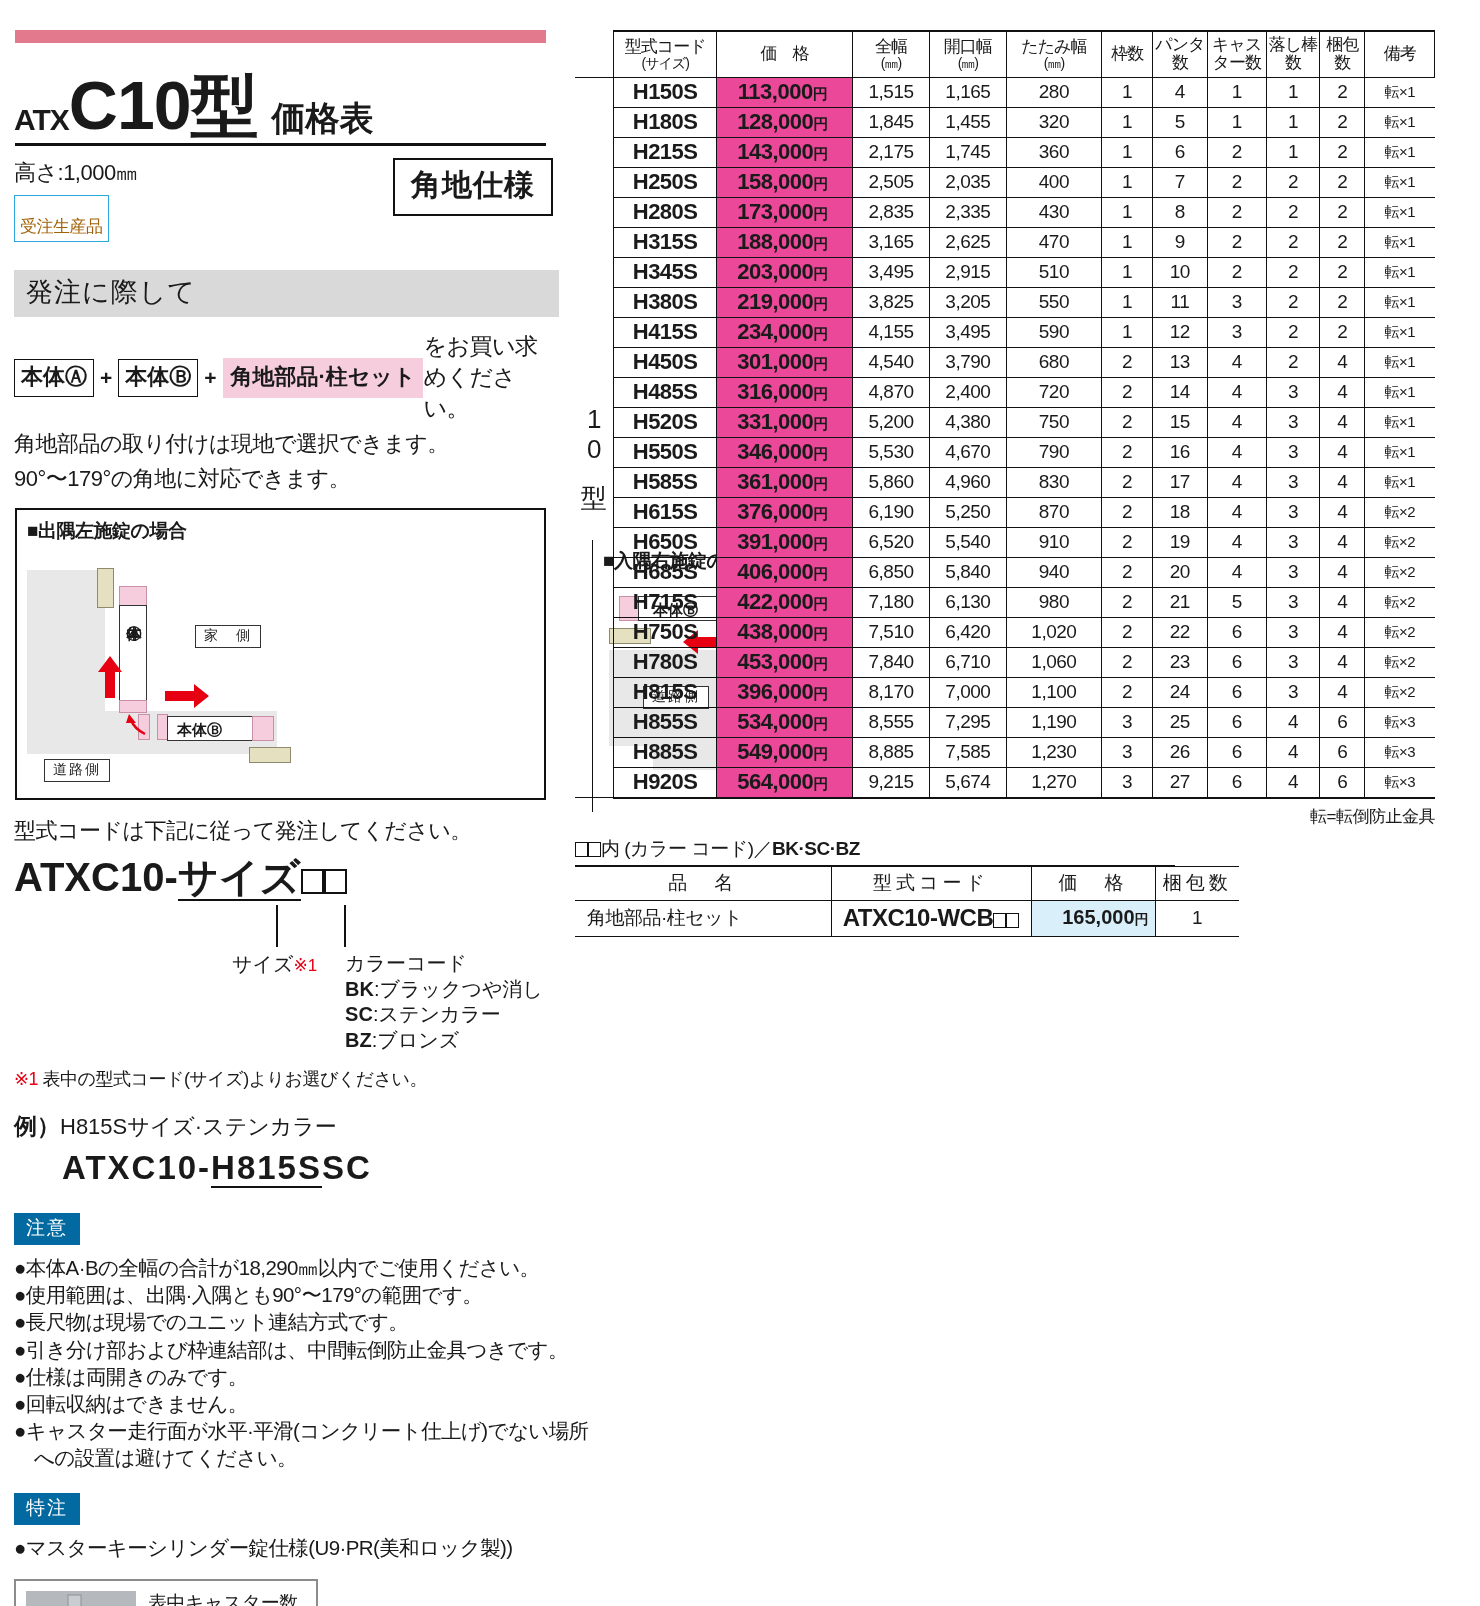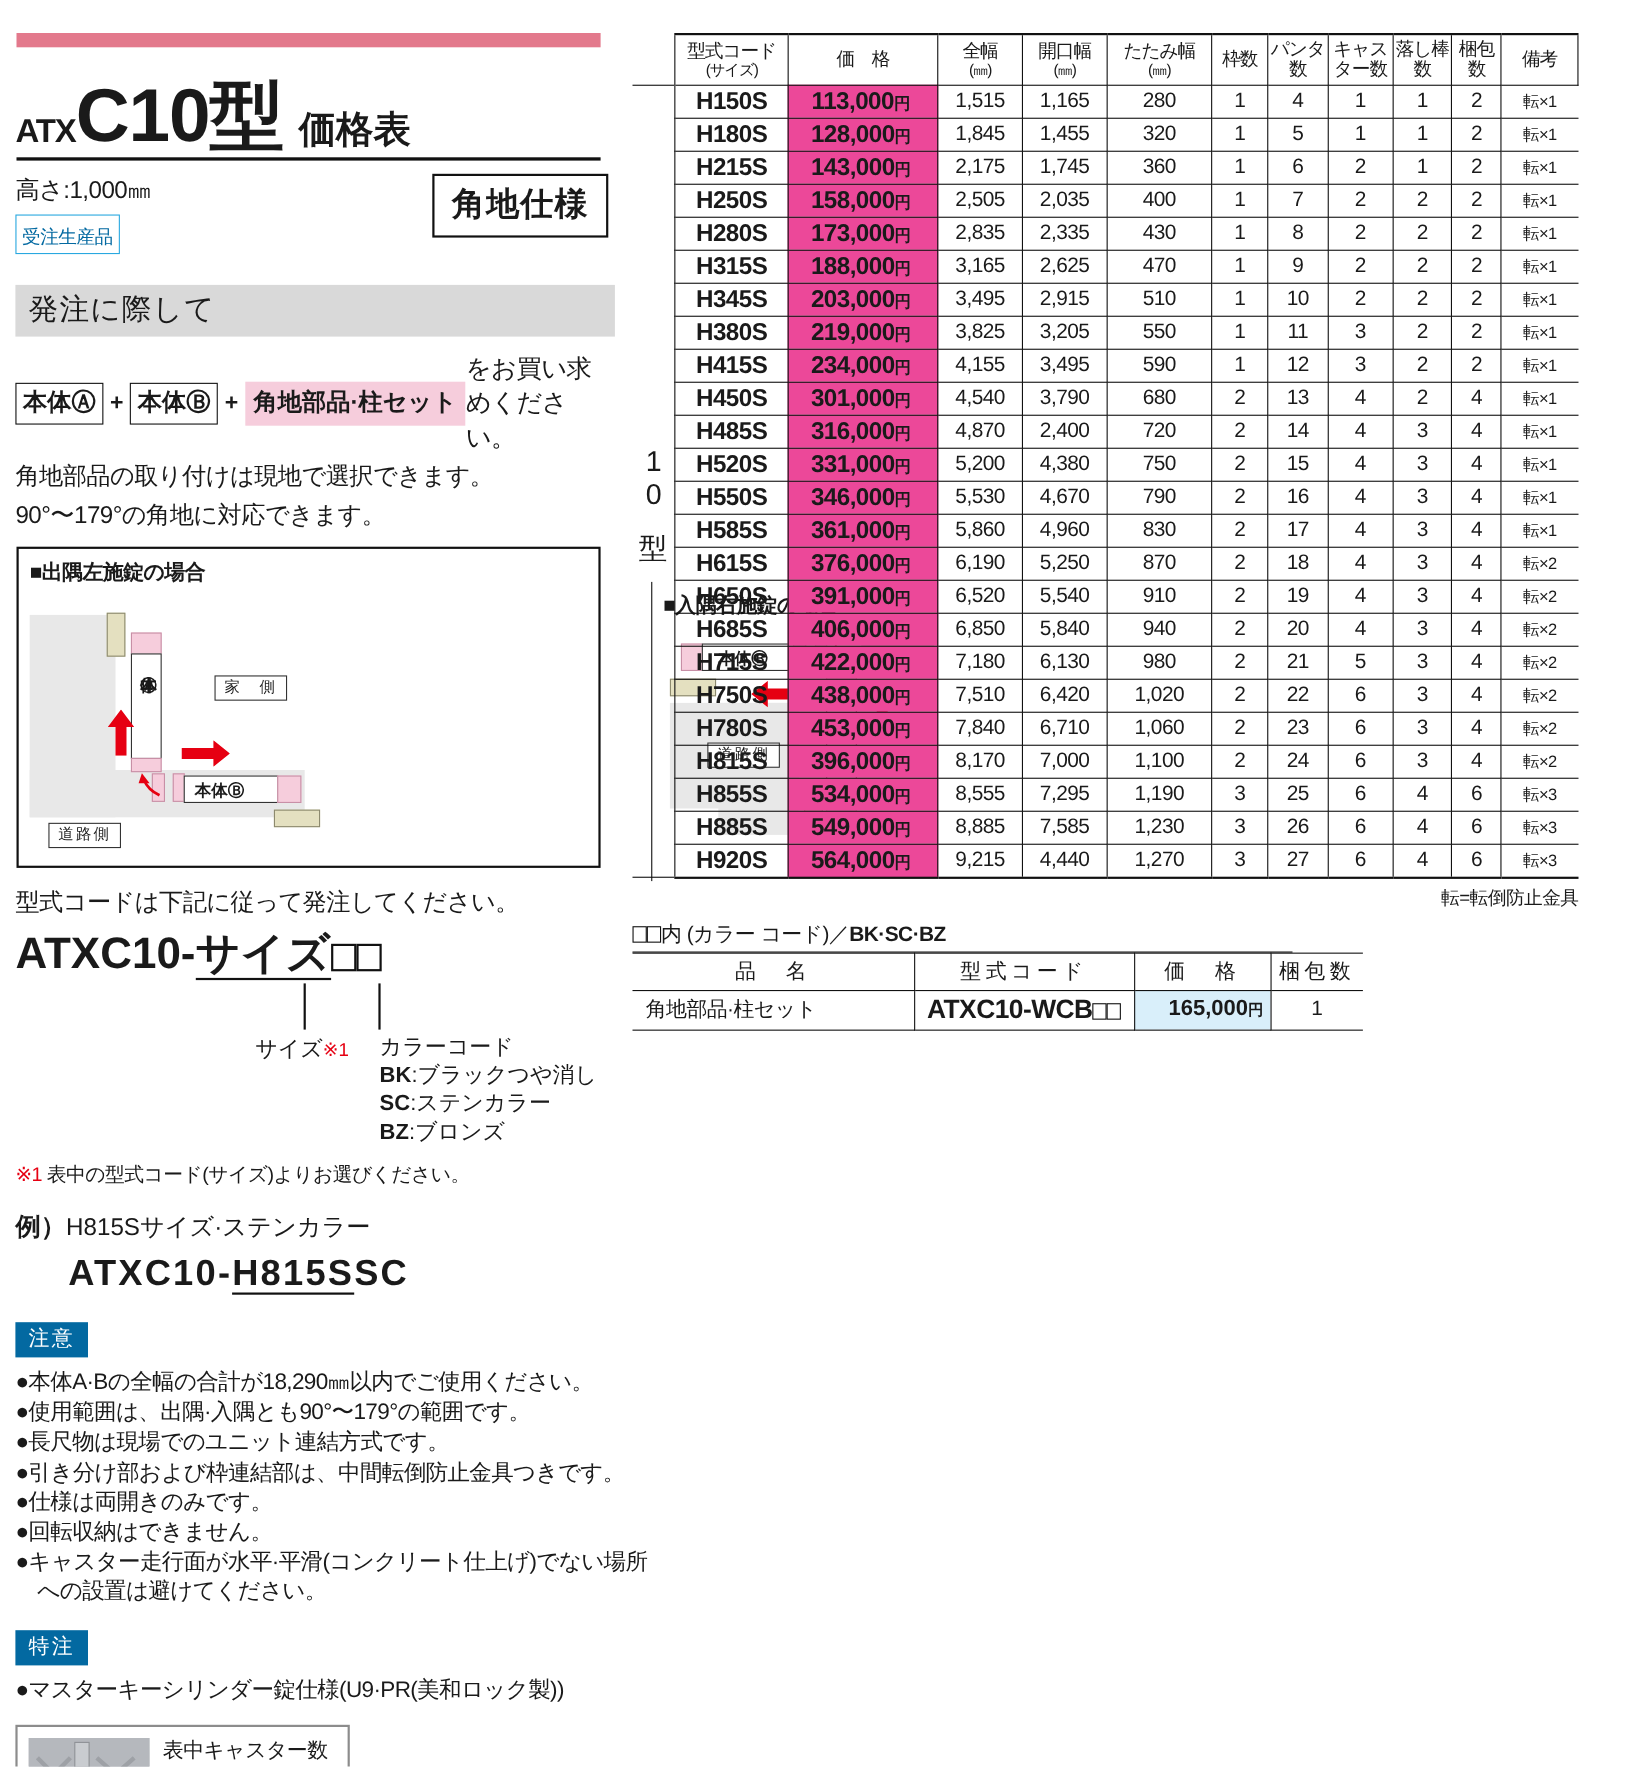--- a/index.html
+++ b/index.html
@@ -20,22 +20,22 @@
   .pink-bar { height:13px; background:#e3798c; width:531px; margin-left:1px; }
 
   .title-row { display:flex; align-items:flex-end; padding-top:28px; padding-bottom:4px; }
   .t-atx { font-size:30px; font-weight:bold; letter-spacing:-1px; line-height:1; padding-bottom:4px;}
   .t-c10 { font-size:68px; font-weight:bold; letter-spacing:-1px; line-height:1; }
   .t-price { font-size:34px; font-weight:bold; line-height:1; padding-bottom:4px; margin-left:14px;}
   .rule { border-top:3px solid #111; width:531px; margin-left:1px; }
 
   .sub-row { display:flex; justify-content:space-between; align-items:flex-start; margin-top:12px; }
   .height-txt { font-size:22px; letter-spacing:-0.5px; }
-  .order-badge { display:inline-block; margin-top:7px; border:1.5px solid #29a8e0; color:#0369a1;
-                 font-size:17px; padding:8px 5px 3px 5px; letter-spacing:-0.5px; }
+  .order-badge { display:inline-block; margin-top:7px; border:1.5px solid #29a8e0; color:#a16207;
+                 font-size:17px; padding:19px 5px 3px 5px; letter-spacing:-0.5px; }
   .kakuchi-box { border:2px solid #111; font-size:30px; font-weight:bold; padding:5px 16px 8px 16px;
                  letter-spacing:1px; margin-right:6px; }
 
   .sec-head { background:#d9d9d9; font-size:27px; padding:4px 12px 7px 12px; margin-top:28px; letter-spacing:1px;}
   .sec-head.gray-sm { background:#0369a1; color:#fff; font-size:19px; display:inline-block;
                       padding:2px 12px 4px 12px; letter-spacing:2px; }
 
   .buy-line { display:flex; align-items:center; margin-top:14px; font-size:23px; flex-wrap:nowrap;}
   .chip { border:1.5px solid #111; padding:2px 6px 4px 6px; font-weight:bold; font-size:22px; white-space:nowrap; }
   .chip.pinkfill { background:#f6cddc; border:none; padding:4px 8px 6px 8px; }
@@ -667,21 +667,21 @@
             <td class="num">26</td>
             <td class="num">6</td>
             <td class="num">4</td>
             <td class="num">6</td>
             <td class="remark" style="border-right: none;">転×3</td>
           </tr>
           <tr class="lastrow">
             <td class="typecol">H920S</td>
             <td class="pricecol"><span>564,000</span><span class="yen">円</span></td>
             <td class="num">9,215</td>
-            <td class="num">4,440</td>
+            <td class="num">5,674</td>
             <td class="num">1,270</td>
             <td class="num">3</td>
             <td class="num">27</td>
             <td class="num">6</td>
             <td class="num">4</td>
             <td class="num">6</td>
             <td class="remark" style="border-right: none;">転×3</td>
           </tr>
         </tbody>
     </table>

